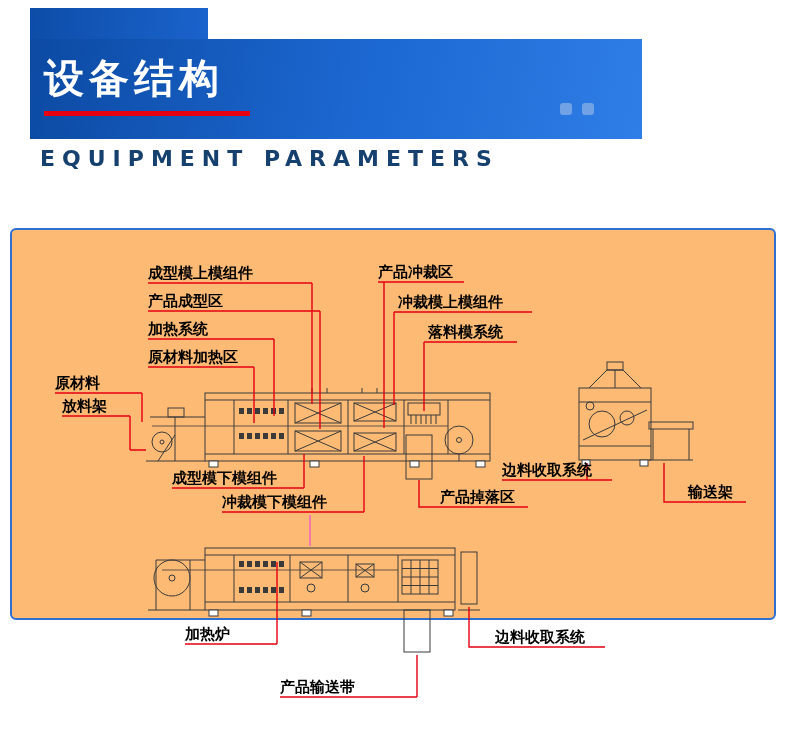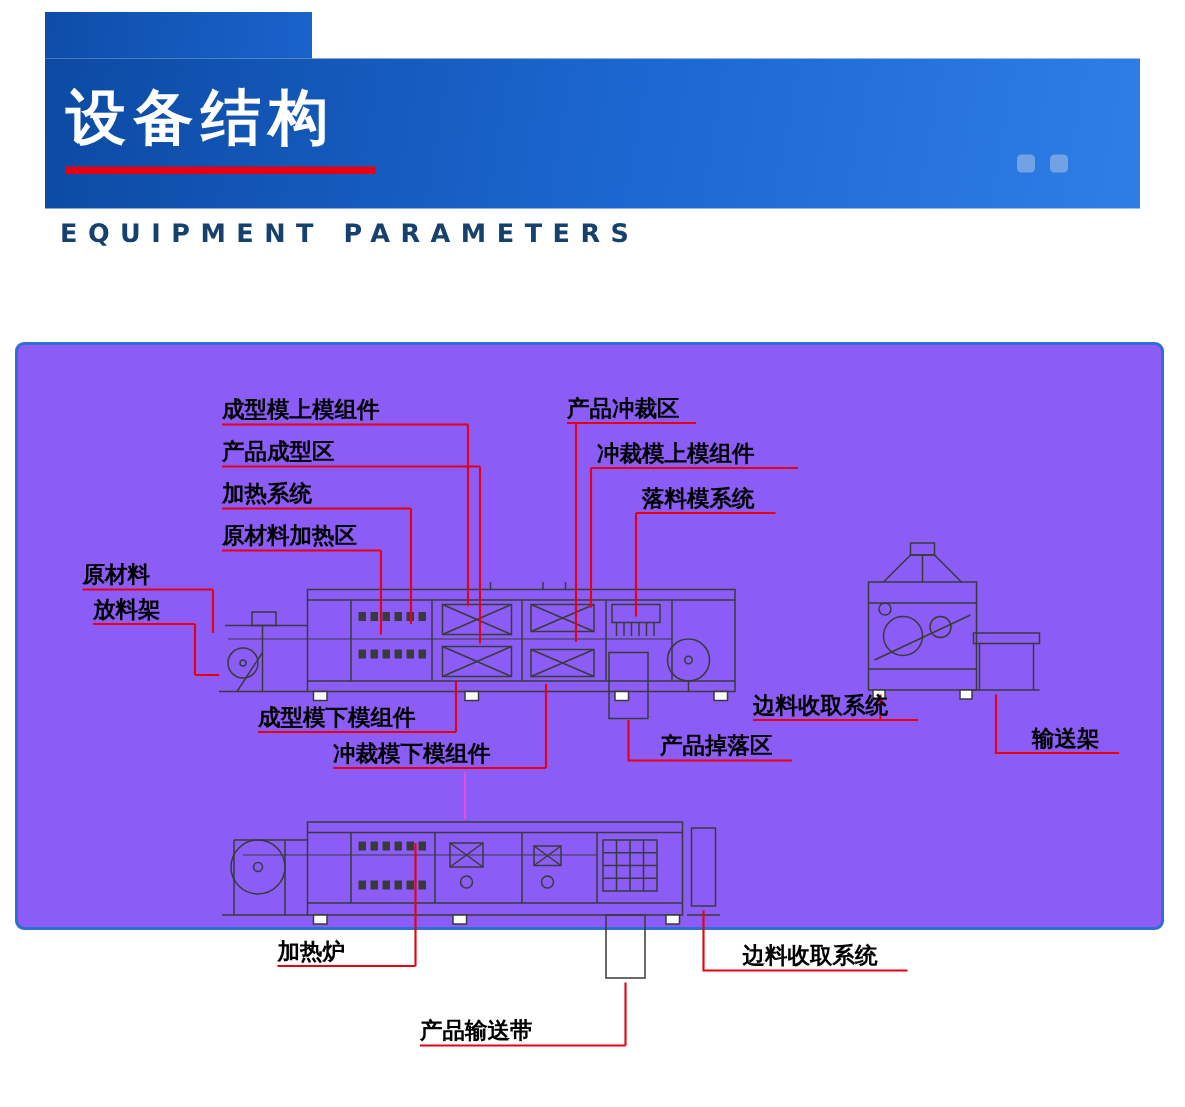--- a/index.html
+++ b/index.html
@@ -6,43 +6,43 @@
   body {
     width:790px; height:738px; background:#ffffff; position:relative;
     font-family:"DejaVu Sans","Liberation Sans",sans-serif;
     overflow:hidden;
   }
   .header-tab {
     position:absolute; left:30px; top:8px; width:178px; height:31px;
     background:linear-gradient(95deg,#0d4da8,#1a63cc);
   }
   .header-band {
-    position:absolute; left:30px; top:39px; width:730px; height:100px;
+    position:absolute; left:30px; top:39px; width:612px; height:100px;
     background:linear-gradient(100deg,#0c4aa3 0%,#1c68d2 55%,#2f7de6 100%);
   }
   .title {
     position:absolute; left:14px; top:12px; color:#ffffff;
     font-size:40px; font-weight:700; letter-spacing:5px; white-space:nowrap;
   }
   .title-underline {
     position:absolute; left:14px; top:72px; width:206px; height:5px; background:#e60012;
   }
   .phone {
     position:absolute; right:16px; top:20px; color:#ffffff;
     font-size:31px; font-weight:700; font-style:italic; letter-spacing:1px; white-space:nowrap;
   }
   .dots { position:absolute; right:48px; top:64px; display:flex; gap:10px; }
   .dot { width:12px; height:12px; border-radius:3px; background:#7ea9e6; opacity:.85; }
   .subtitle {
     position:absolute; left:40px; top:146px; color:#16406e;
-    font-size:17px; font-weight:700; letter-spacing:7px; white-space:nowrap;
+    font-size:22px; font-weight:700; letter-spacing:7px; white-space:nowrap;
   }
   .panel {
     position:absolute; left:10px; top:228px; width:766px; height:392px;
-    border:2px solid #2e6fd0; border-radius:6px; box-sizing:border-box; background:#8b5cf6;
+    border:2px solid #2e6fd0; border-radius:6px; box-sizing:border-box; background:#fdba74;
   }
   .panel svg { display:block; }
   svg text {
     font-family:"DejaVu Sans","Liberation Sans",sans-serif;
     font-size:15px; font-weight:700; fill:#000000;
   }
   .machine { stroke:#3a3a3a; fill:none; stroke-width:1; }
   .machine .heater { stroke-width:6; stroke-dasharray:5,3; }
   .machine .thin { stroke-width:.8; }
   .machine .foot { fill:#ffffff; }

